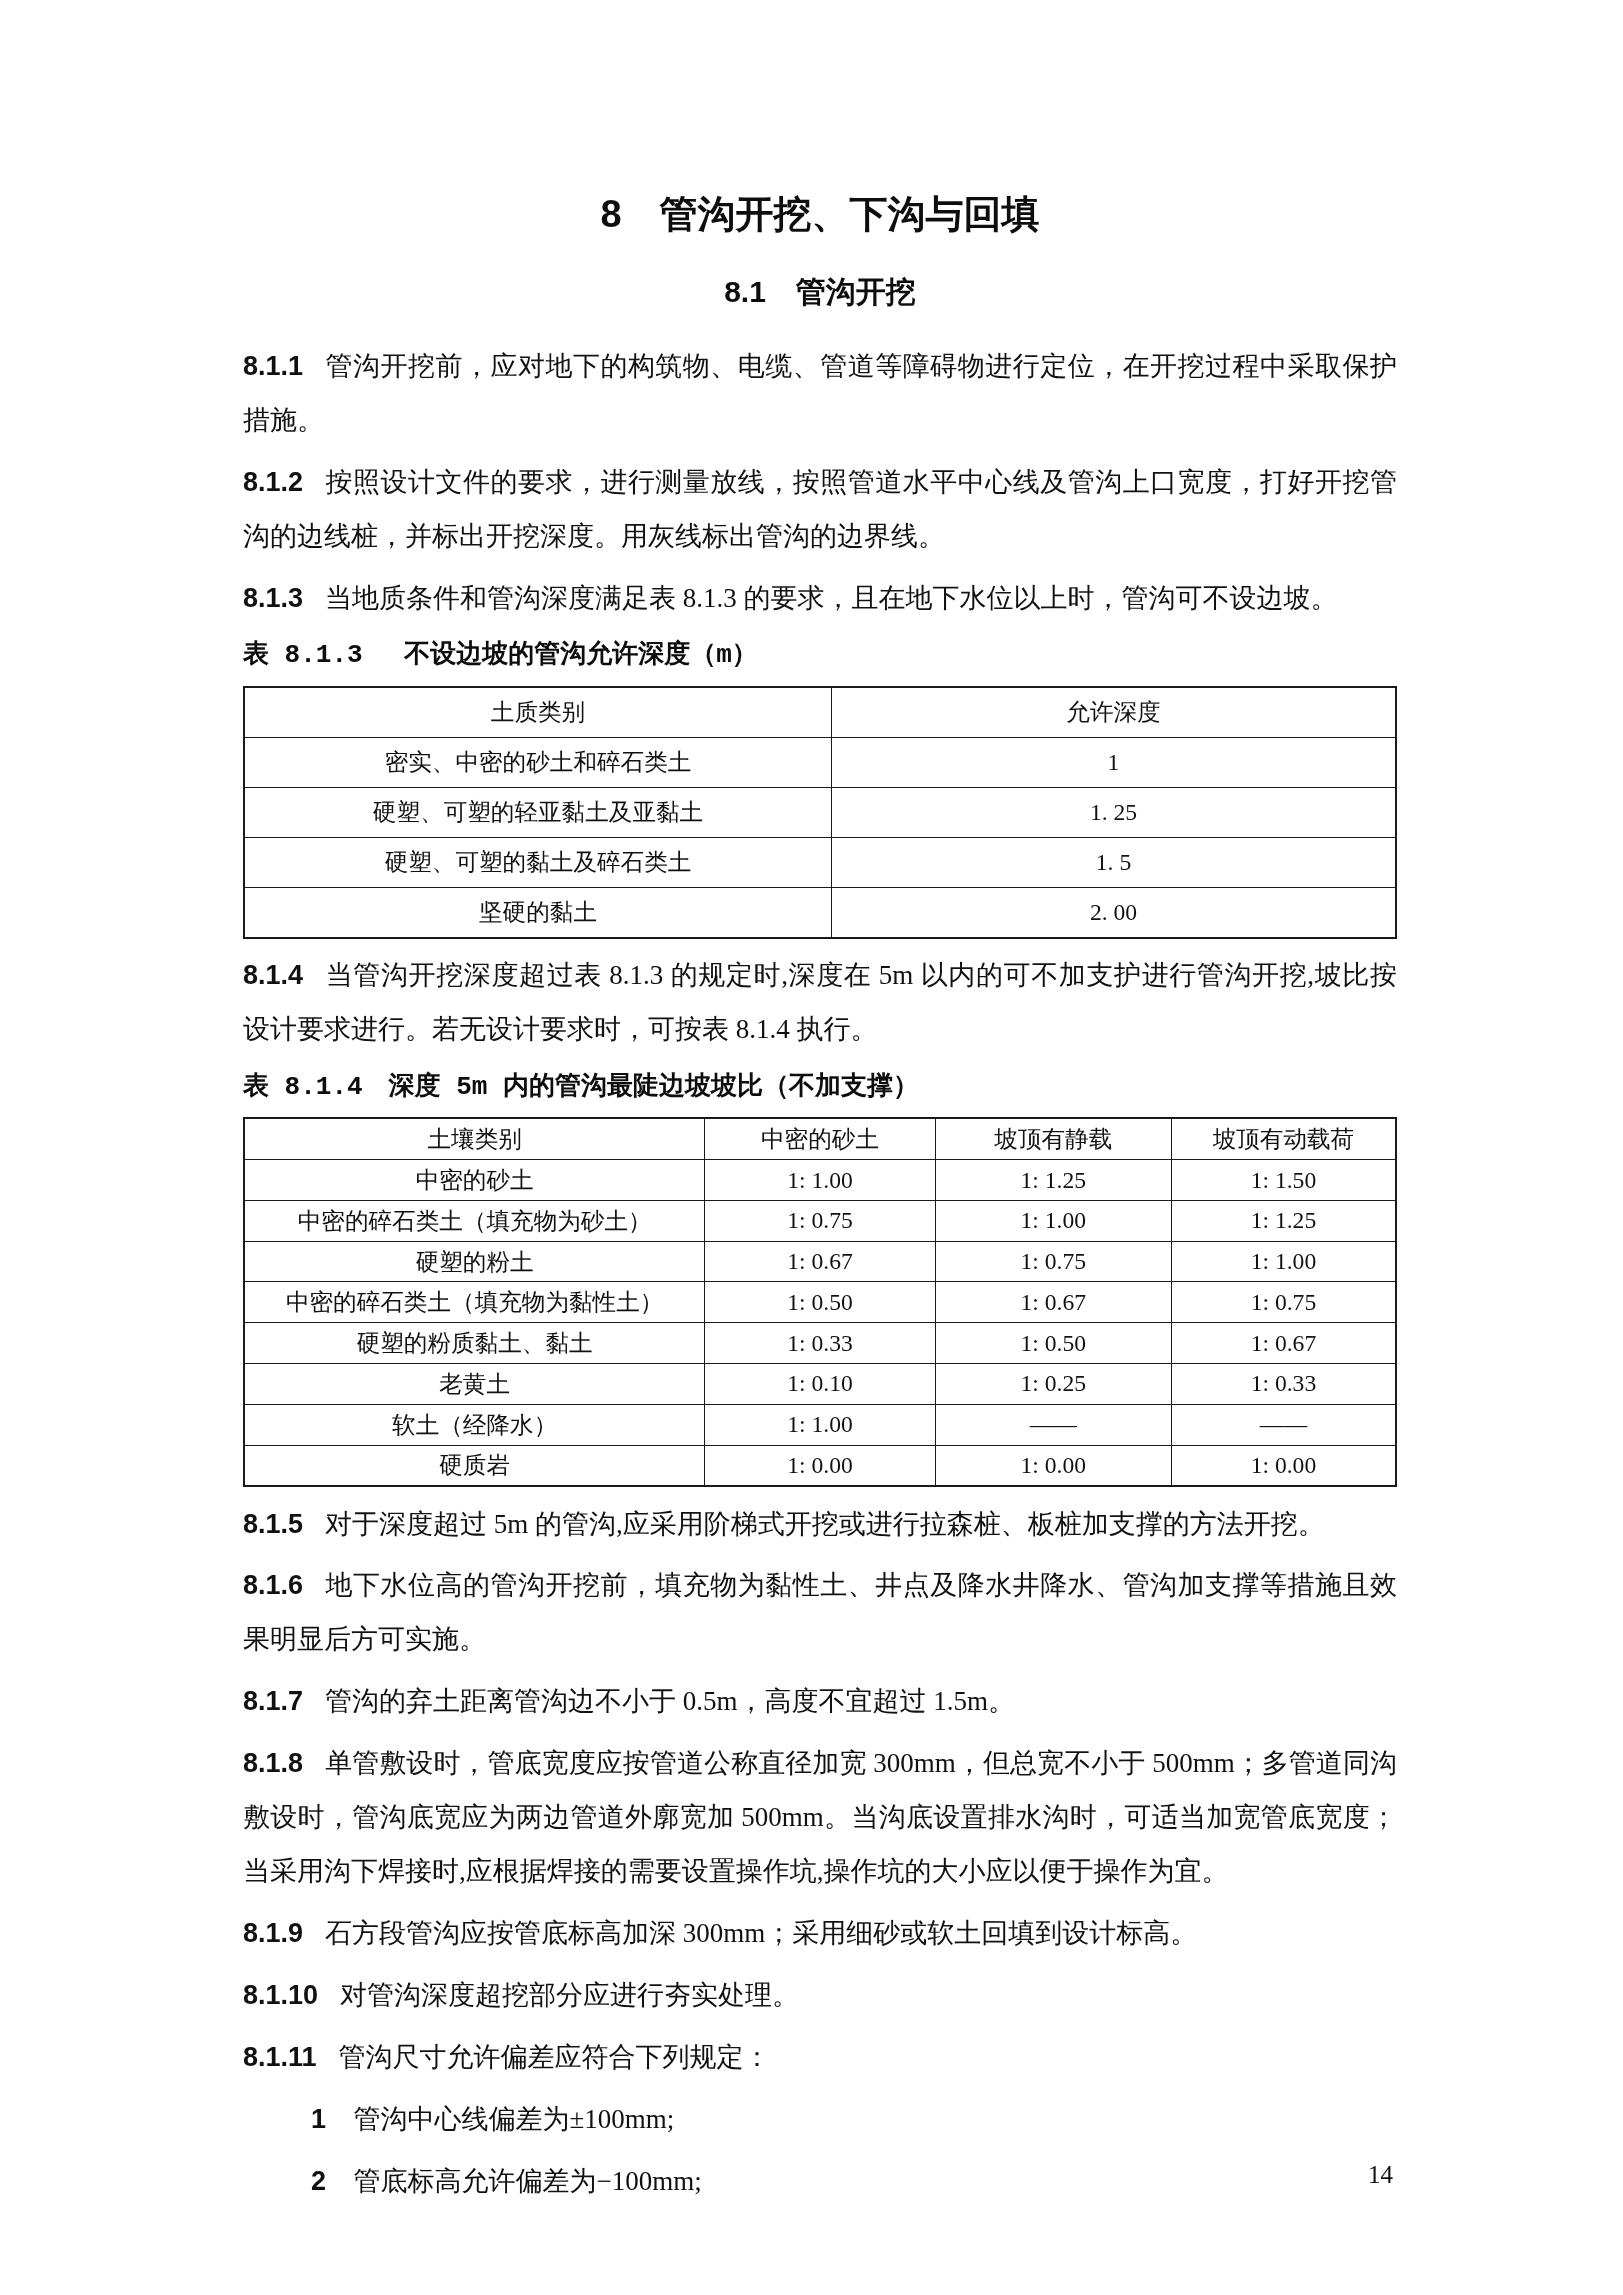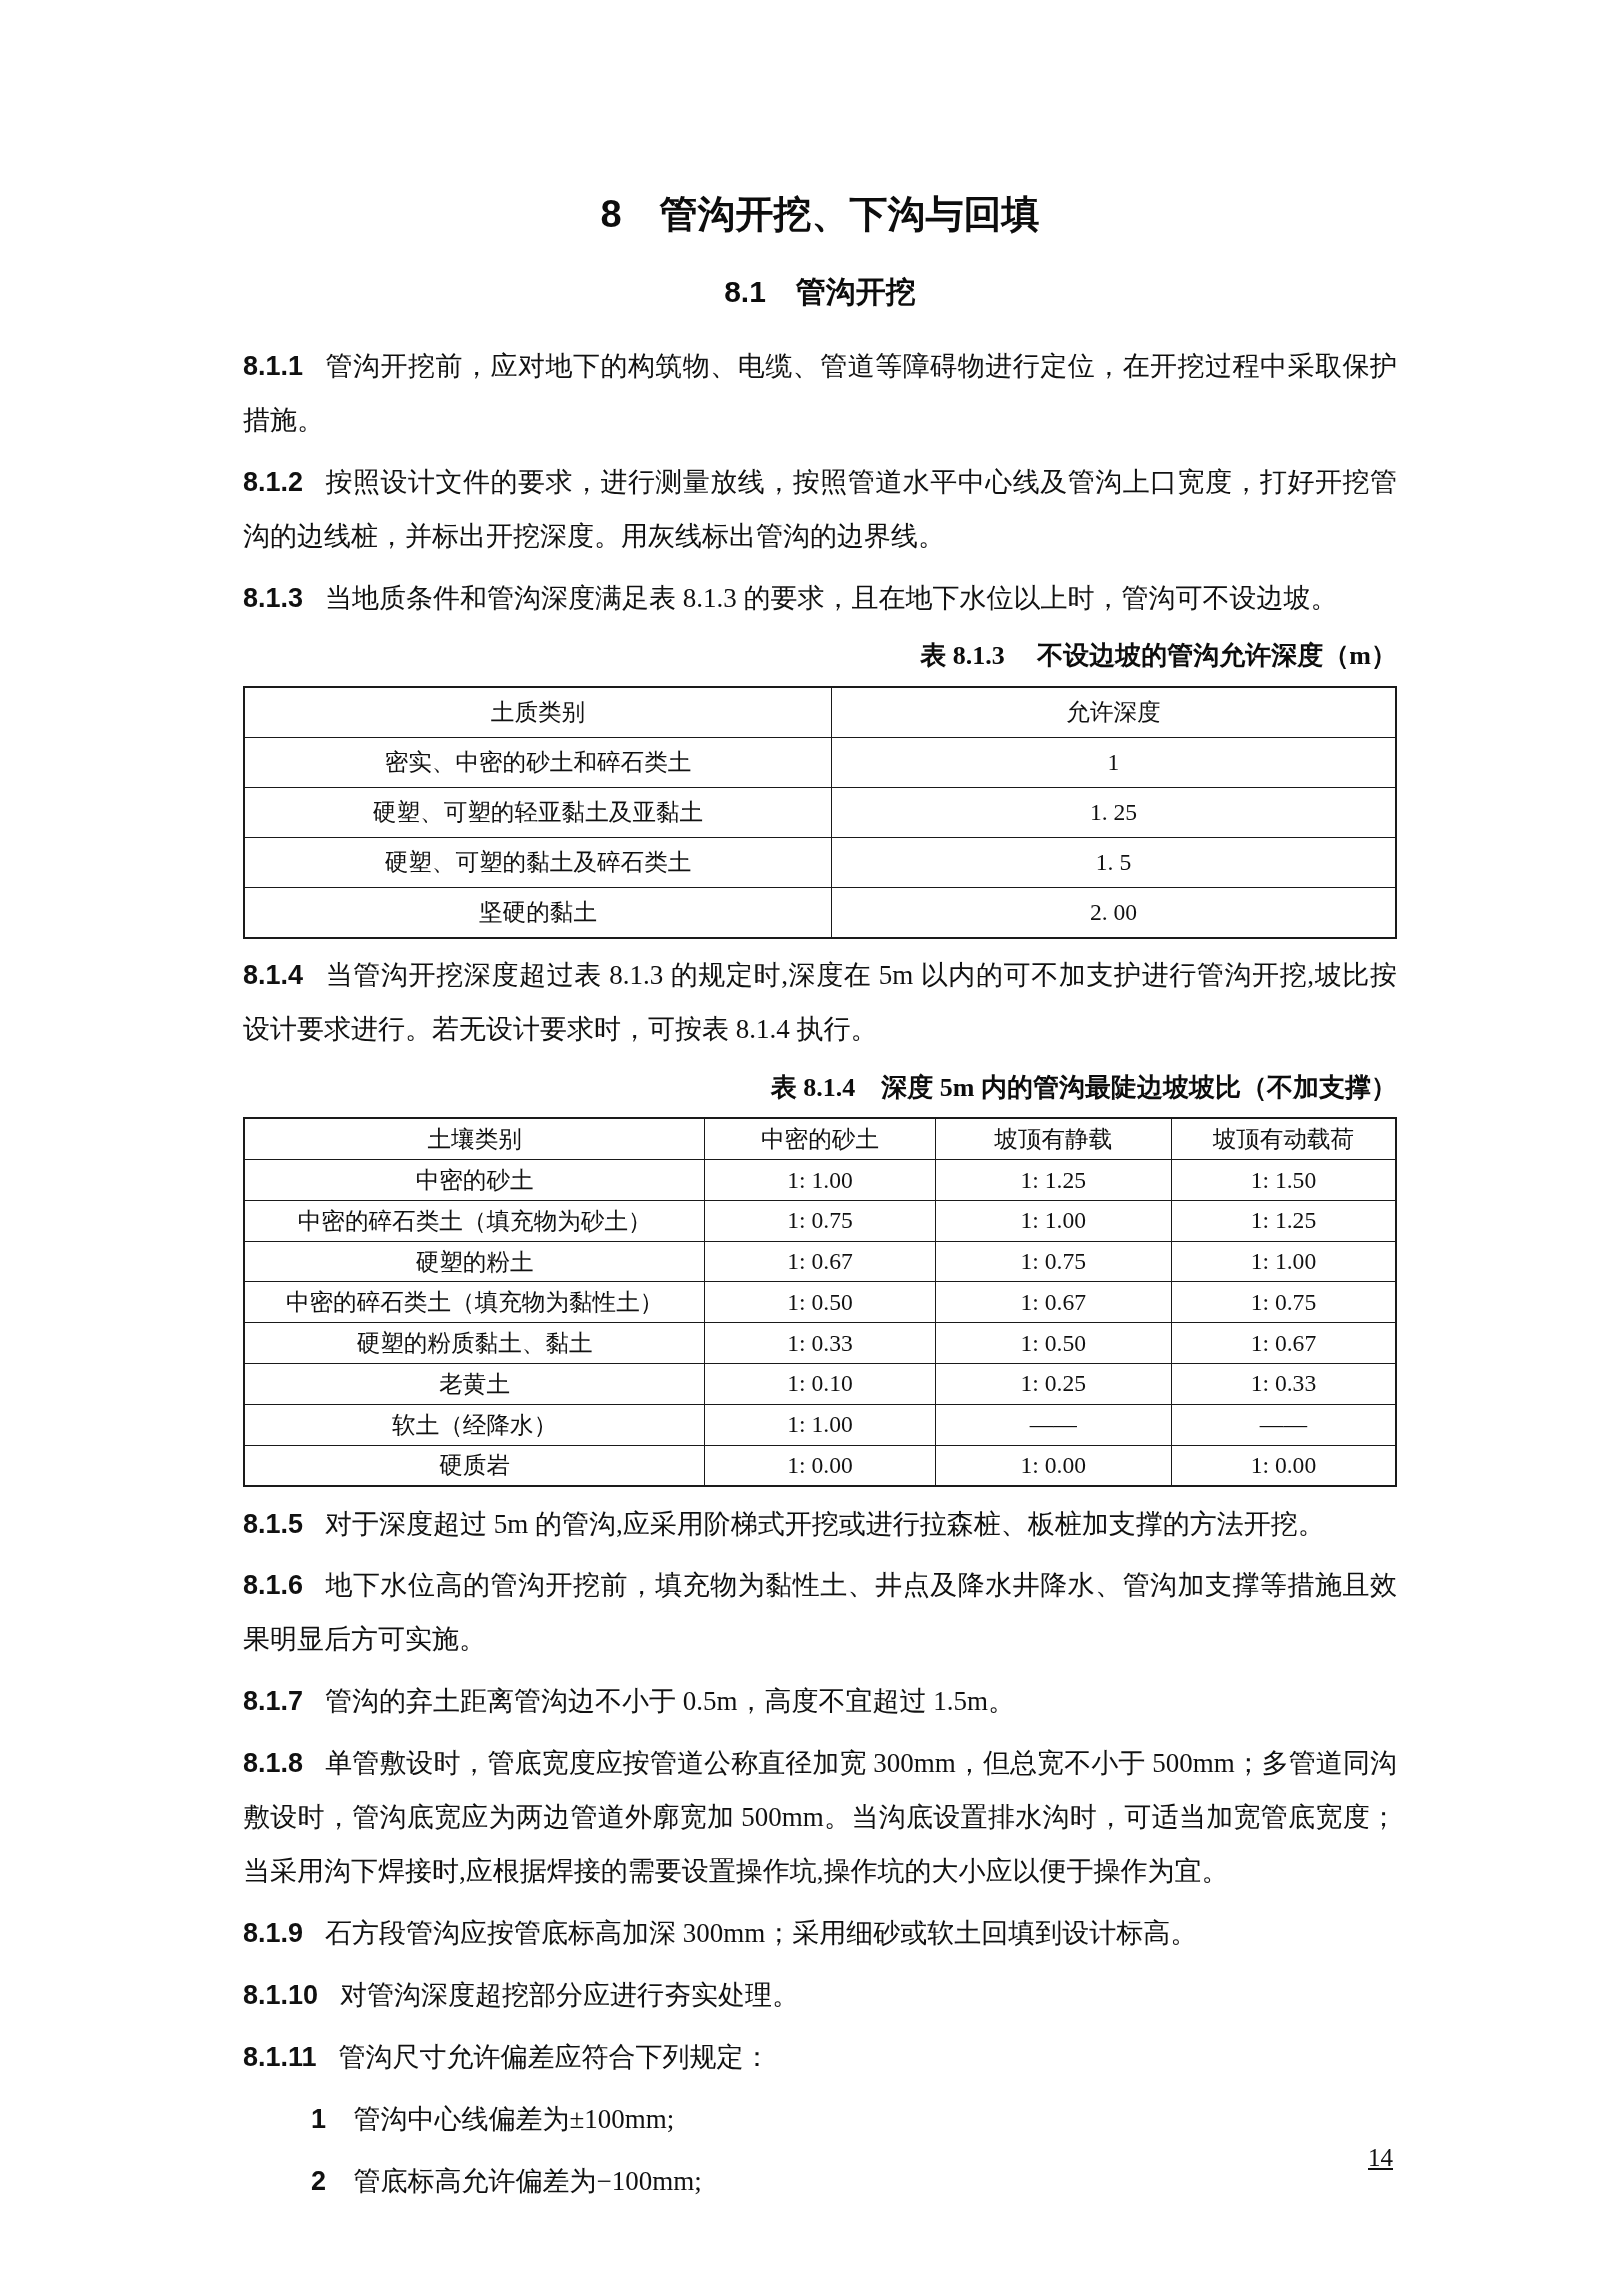--- a/index.html
+++ b/index.html
@@ -50,25 +50,25 @@
     text-align:justify;
     margin:0 0 7.9px 0;
     padding-left:68px;
   }
   .subclause .cnum{
     font-family:"Liberation Sans","DejaVu Sans",sans-serif;
     font-weight:bold;
     margin-right:27.5px;
   }
   .tbl-caption{
-    font-family:Liberation Serif, serif;
+    font-family:Liberation Mono, monospace;
     font-weight:bold;
     font-size:26px;
     line-height:1.3;
-    text-align:right;
+    text-align:left;
     margin:14.4px 0 13px 0;
     color:#0d0d0d;
   }
   table.rule-table{
     width:100%;
     border-collapse:collapse;
     table-layout:fixed;
     border:2.6px solid #1a1a1a;
     margin:0 0 9.2px 0;
   }
@@ -78,24 +78,23 @@
     vertical-align:middle;
     font-size:23.6px;
     color:#111111;
     overflow:hidden;
   }
   table.t813 td{padding:8.5px 5.2px;}
   table.t814 td{padding:3.9px 5.2px;}
   .page-num{
     position:absolute;
     right:230px;
-    bottom:123px;
+    bottom:106px;
     font-size:25px;
     color:#111111;
-    text-decoration:underline;
   }
 </style>
 </head>
 <body>
 
 <div class="page">
 
   <h1 class="chapter-heading">8　管沟开挖、下沟与回填</h1>
   <h2 class="section-heading">8.1　管沟开挖</h2>
 

